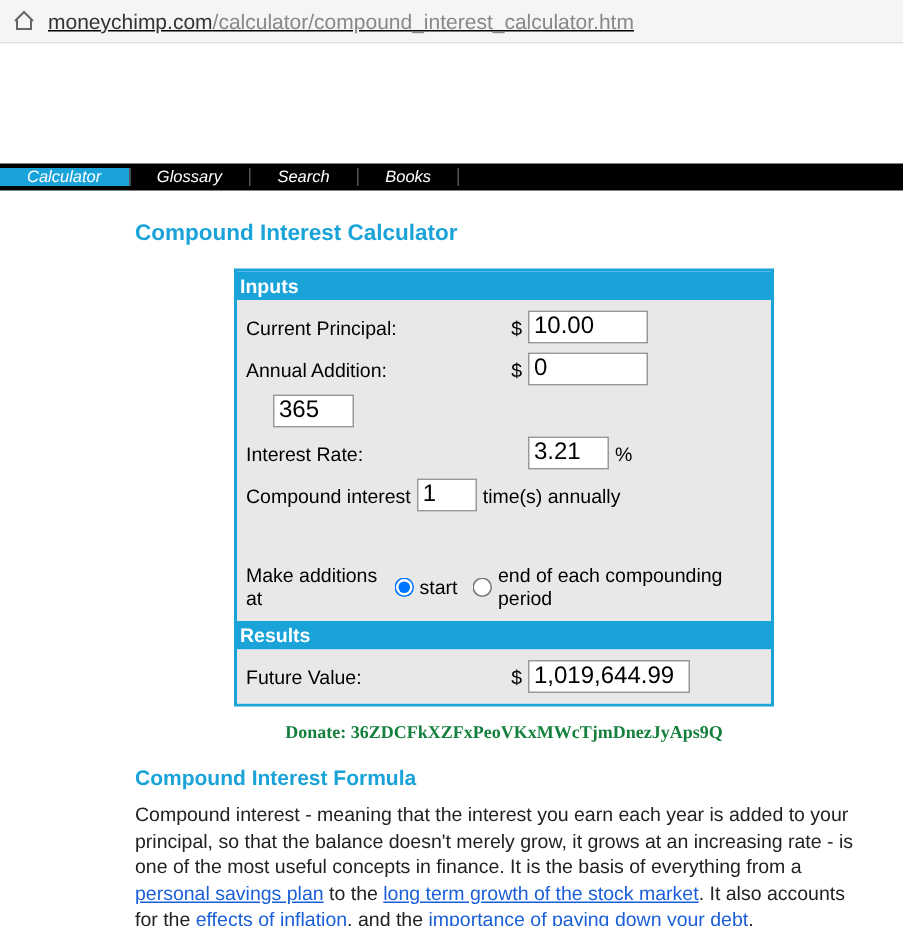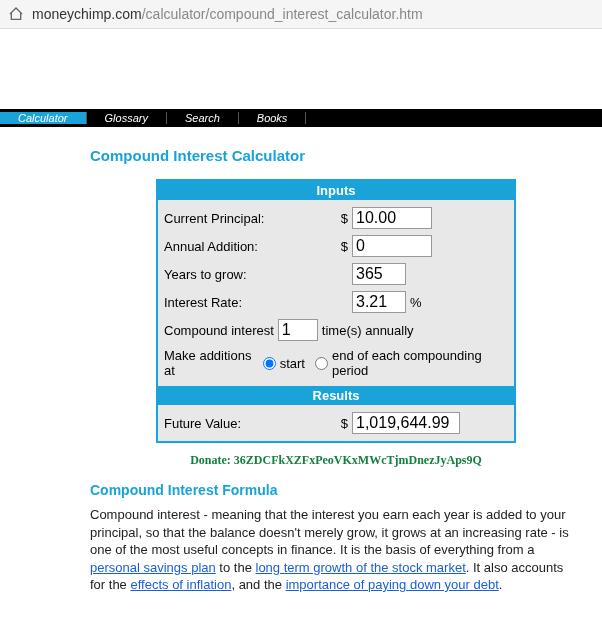--- a/index.html
+++ b/index.html
@@ -1,38 +1,38 @@
 <!DOCTYPE html>
 <html><head>
 <meta charset="utf-8">
 <style>
   * { box-sizing: border-box; margin: 0; padding: 0; }
   body { font-family: Arial, sans-serif; font-size: 13px; background: #fff; width: 602px; }
-  .address-bar { background: #f5f5f5; border-bottom: 1px solid #ddd; padding: 6px 8px; display: flex; align-items: center; gap: 8px; }
+  .address-bar { background: #f5f5f5; border-bottom: 1px solid #ddd; padding: 6px 8px; display: flex; align-items: center; gap: 8px; text-decoration: underline; }
   .home-btn { width: 16px; height: 16px; }
   .url { color: #333; font-size: 14px; }
   .url .path { color: #888; }
   .ad-space { height: 80px; background: #fff; }
   .nav-bar { background: #000; color: #fff; padding: 3px 0; font-size: 11px; display: flex; }
   .nav-item { padding: 0 18px; border-right: 1px solid #555; cursor: pointer; }
   .nav-item.active { background: #1aa3d9; color: #fff; font-style: italic; }
   .nav-item:not(.active) { font-style: italic; }
   .content { padding: 10px 20px 10px 90px; }
   h1 { color: #1aa3d9; font-size: 15px; font-weight: bold; margin: 10px 0 15px; }
   .calc { border: 2px solid #1aa3d9; width: 360px; margin: 0 auto 10px; }
-  .calc-header { background: #1aa3d9; color: #fff; text-align: center; font-weight: bold; padding: 2px; font-size: 13px; }
+  .calc-header { background: #1aa3d9; color: #fff; font-weight: bold; padding: 2px; font-size: 13px; }
   .calc-body { background: #e8e8e8; padding: 4px 6px; }
   .row { display: flex; align-items: center; padding: 3px 0; }
   .row-label { flex: 0 0 170px; }
   .row-dollar { width: 14px; text-align: right; margin-right: 4px; }
   .row input[type="text"] { border: 1px solid #999; padding: 1px 3px; font-size: 16px; }
   .input-wide { width: 80px; }
   .input-med { width: 54px; }
   .input-sm { width: 40px; }
-  .radio-row { display: flex; align-items: center; gap: 4px; padding: 4px 0; }
+  .radio-row { display: flex; align-items: center; gap: 4px; padding: 4px 0; margin-top: 28px; }
   .calc-btn-row { text-align: center; padding: 8px 0 4px; position: relative; }
   .calc-btn { padding: 2px 8px; font-size: 12px; border: 1px solid #888; background: #f0f0f0; border-radius: 3px; cursor: pointer; }
   .cursor { position: absolute; left: 240px; top: -2px; font-size: 14px; pointer-events: none; }
   .donate { text-align: center; color: #15803d; font-weight: bold; font-family: 'Comic Sans MS', cursive; font-size: 12px; margin: 6px 0 14px; }
   h2 { color: #1aa3d9; font-size: 14px; font-weight: bold; margin: 8px 0; }
   p { margin: 8px 0; line-height: 1.35; color: #222; }
   a { color: #1a5fd9; text-decoration: underline; }
 </style>
 </head>
 <body>
@@ -65,21 +65,20 @@
         <span class="row-label">Current Principal:</span>
         <span class="row-dollar">$</span>
         <input type="text" class="input-wide" value="10.00" style="">
       </div>
       <div class="row">
         <span class="row-label">Annual Addition:</span>
         <span class="row-dollar">$</span>
         <input type="text" class="input-wide" value="0" style="">
       </div>
       <div class="row">
-        <span class="row-label">Years to grow:</span>
         <span class="row-dollar"></span>
         <input type="text" class="input-med" value="365" style="">
       </div>
       <div class="row">
         <span class="row-label">Interest Rate:</span>
         <span class="row-dollar"></span>
         <input type="text" class="input-med" value="3.21" style="">
         <span style="margin-left:4px">%</span>
       </div>
       <div class="row">

